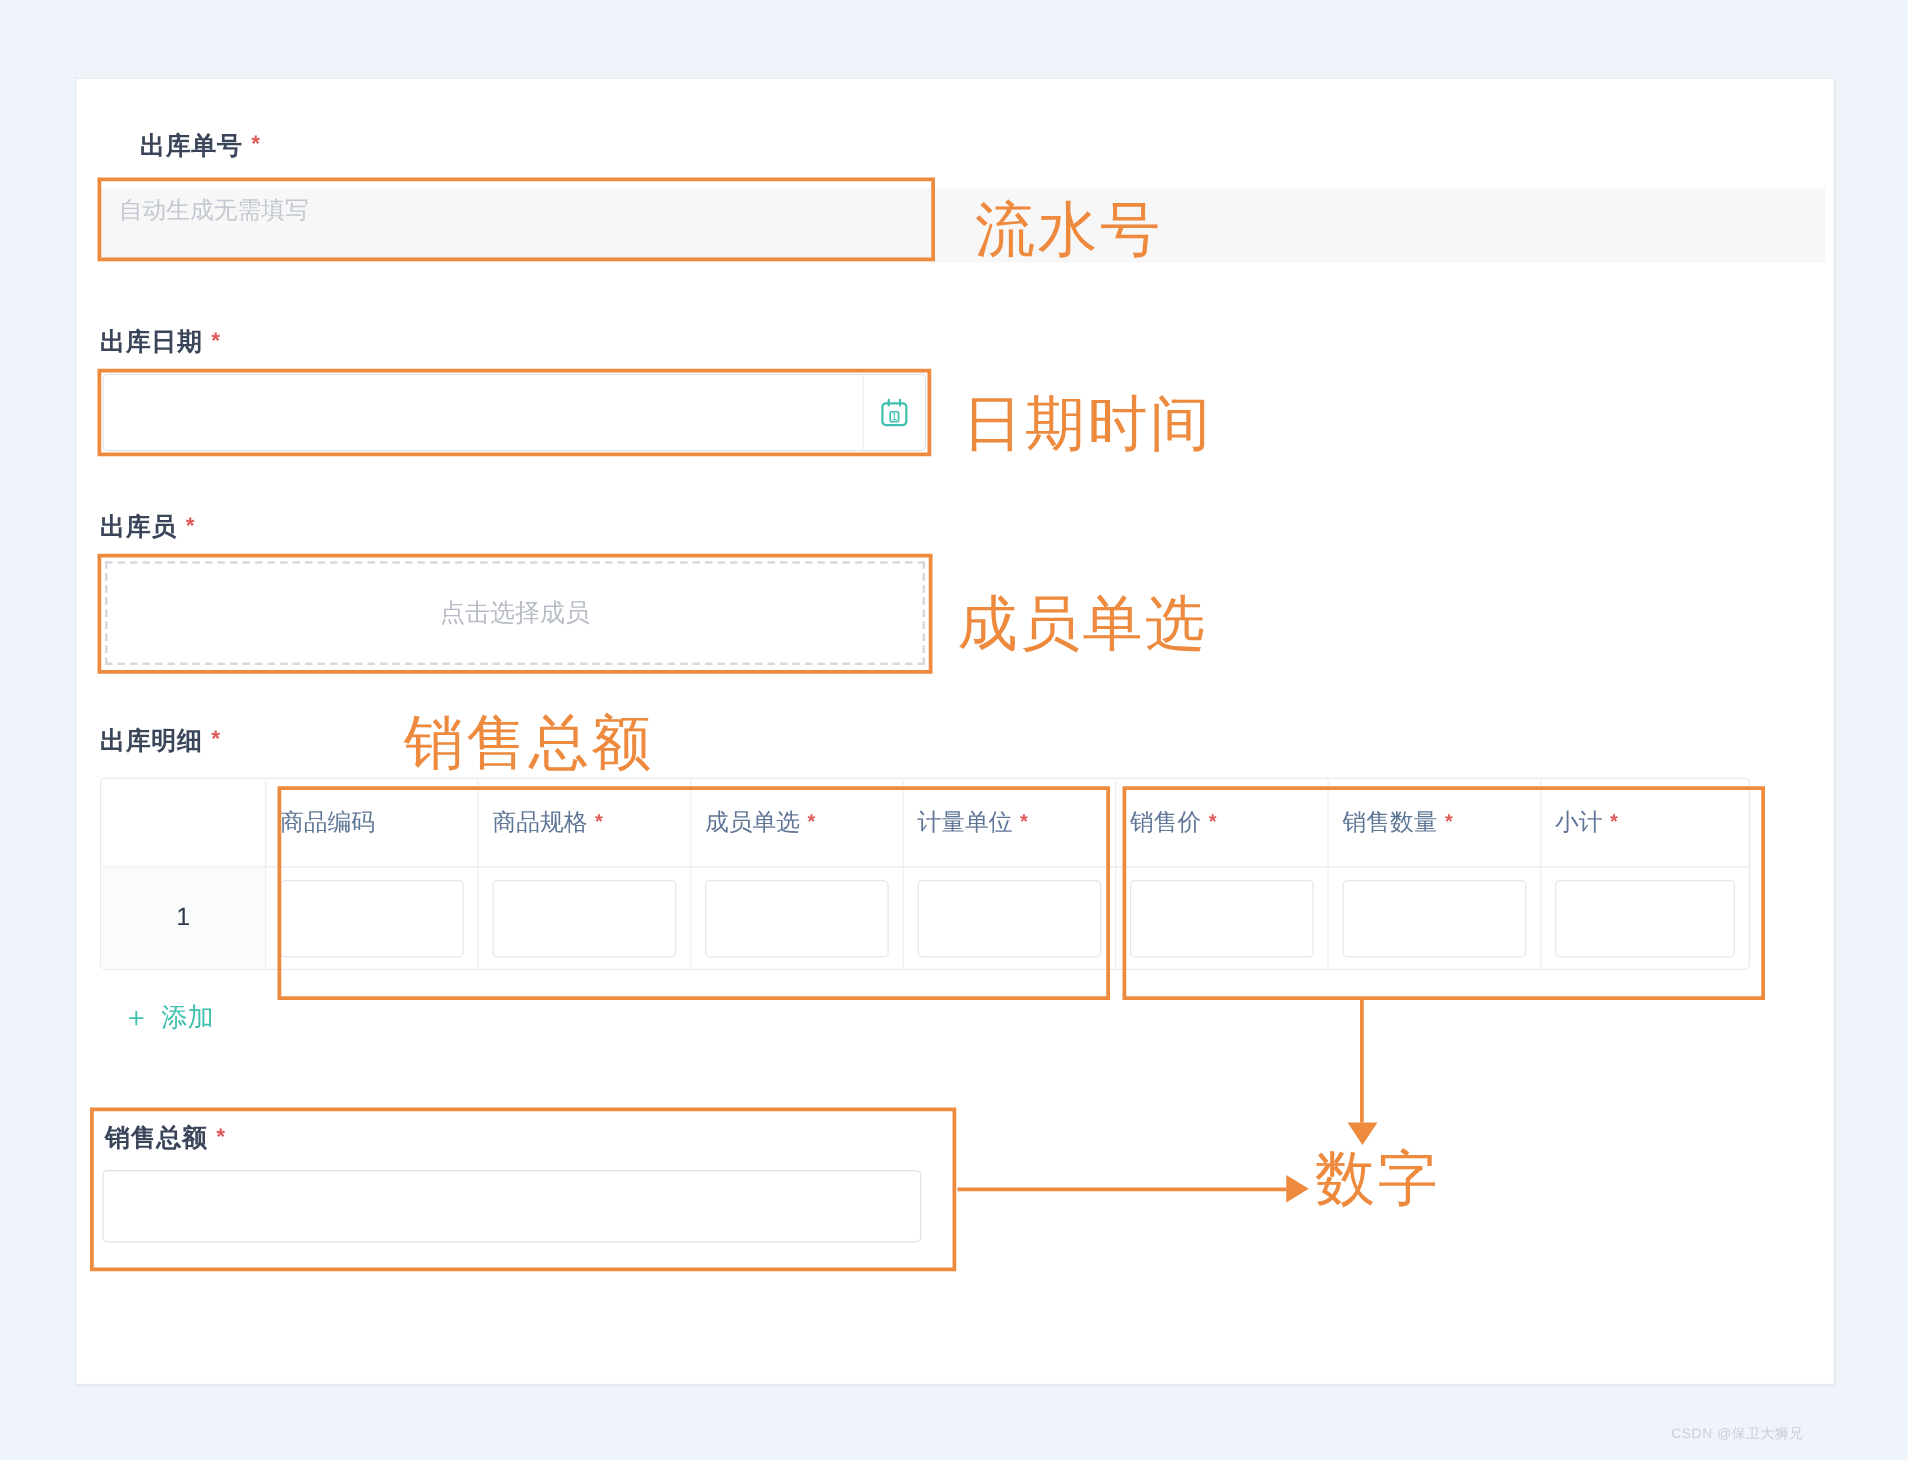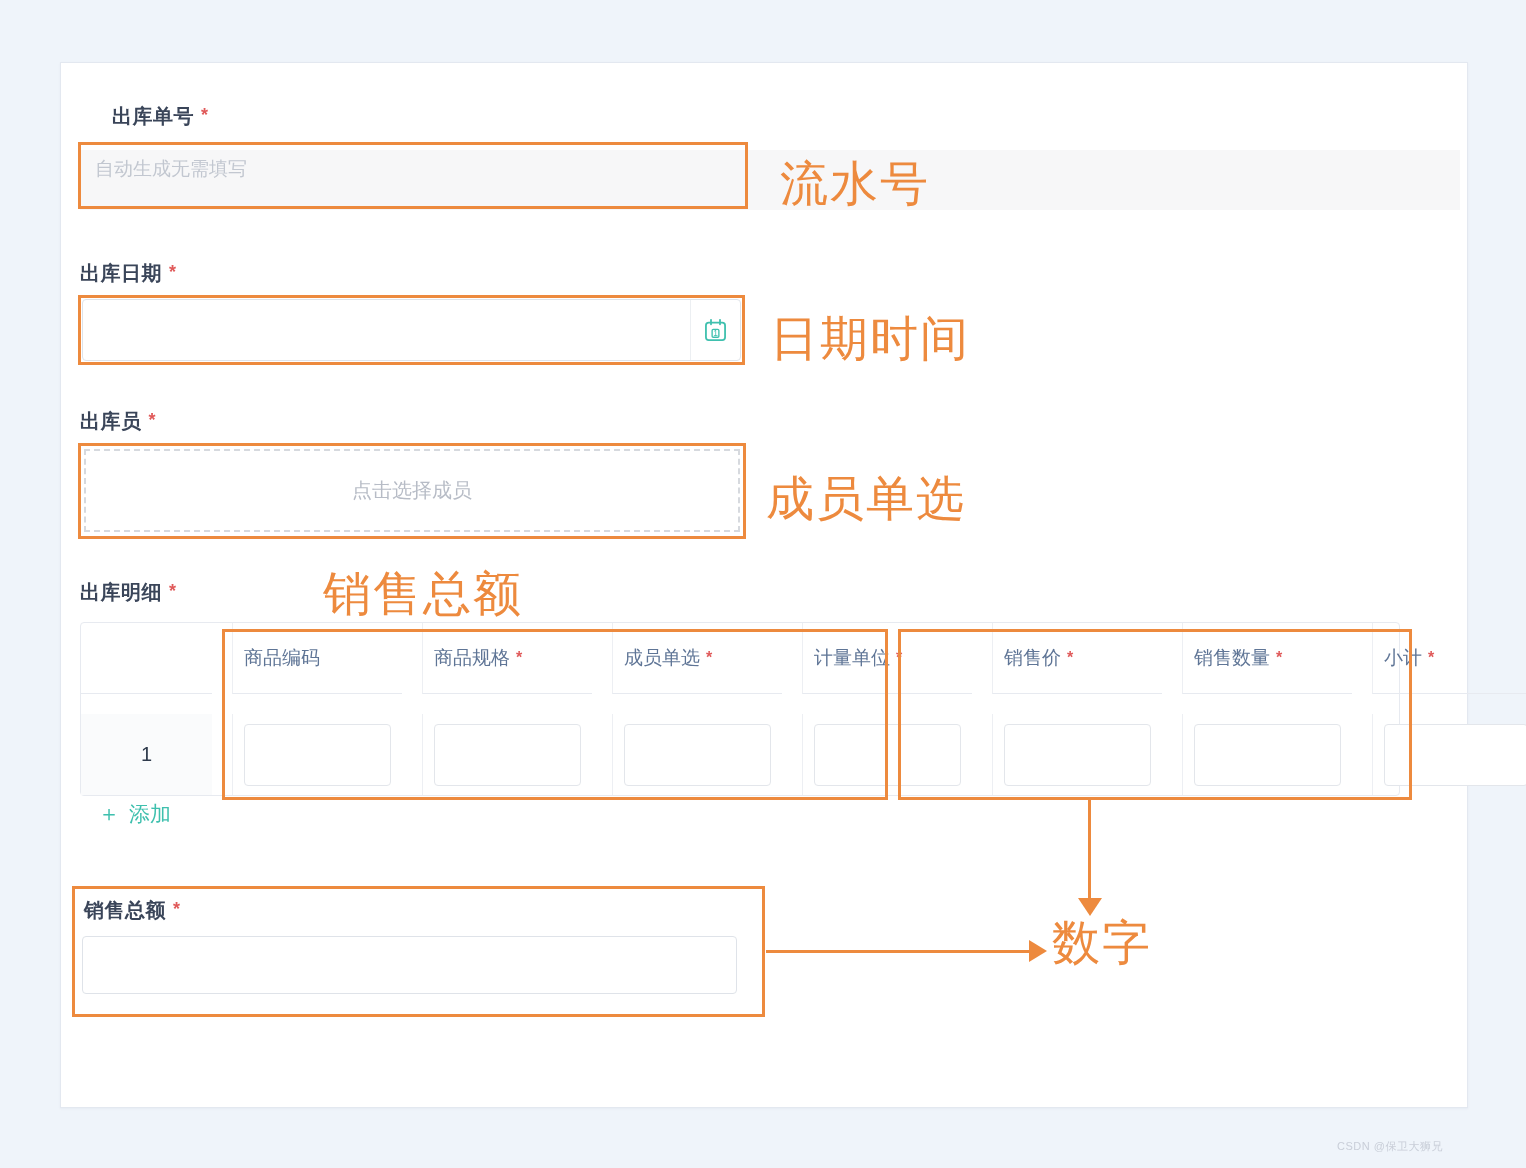--- a/index.html
+++ b/index.html
@@ -18,21 +18,21 @@
   .strip{left:80px;top:150px;width:1380px;height:60px;background:var(--strip);}
   .obox{border:3px solid var(--orange);background:transparent;pointer-events:none;}
   .ann{color:var(--orange);font-size:48px;font-weight:400;letter-spacing:2px;white-space:nowrap;}
   input.bare{width:100%;height:100%;border:none;background:transparent;outline:none;padding:0 14px;font-size:19px;color:var(--label);font-family:inherit;}
   input.bare::placeholder{color:var(--ph);}
   .datebox{background:#fff;border:1px solid var(--bin);border-radius:4px;display:flex;align-items:stretch;}
   .datebox .dfill{flex:1;}
   .datebox .dicon{width:50px;border-left:1px solid #ECEFF2;display:flex;align-items:center;justify-content:center;}
   .memberbox{background:#fff;border:2px dashed #D6D9DE;display:flex;align-items:center;justify-content:center;font-size:20px;color:#B7BCC6;cursor:pointer;}
   .subtable{left:80px;top:622px;width:1320px;border:1px solid var(--btab);border-radius:4px;background:#fff;
-    display:grid;grid-template-columns:131px 170px 170px 170px 170px 170px 170px 167px;grid-template-rows:71px 81px;gap:20px;}
+    display:grid;grid-template-columns:131px 170px 170px 170px 170px 170px 170px 167px;grid-template-rows:71px 81px;}
   .hcell{display:flex;align-items:center;padding-left:11px;font-size:19px;color:var(--hdr);border-bottom:1px solid var(--btab);white-space:nowrap;overflow:hidden;}
   .hcell .req{font-size:16px;margin-left:6px;}
   .bcell{display:flex;align-items:center;justify-content:center;padding:0 11px;}
   .bl{border-left:1px solid #EDEFF3;}
   .rownum{background:#FAFBFC;font-size:20px;color:#2F3B4C;}
   .cellinput{width:100%;height:62px;border:1px solid #E3E6EB;border-radius:4px;background:#fff;outline:none;font-size:18px;padding:0 10px;color:var(--label);font-family:inherit;}
   .addbtn{display:flex;align-items:center;gap:9px;color:var(--teal);font-size:21px;cursor:pointer;}
   .addbtn .plus{font-size:22px;font-weight:400;line-height:1;}
   .totinput{background:#fff;border:1px solid var(--bin);border-radius:4px;width:100%;height:100%;outline:none;padding:0 14px;font-size:19px;color:var(--label);font-family:inherit;}
   .aline{background:var(--orange);}

